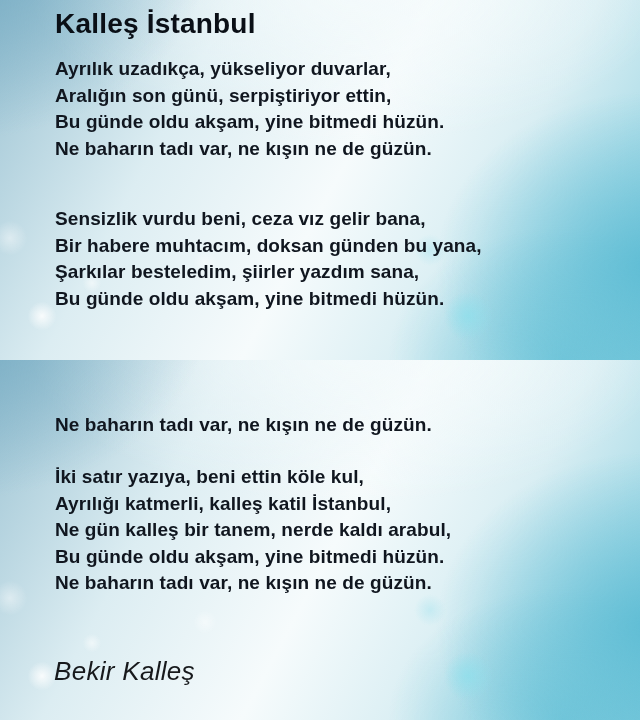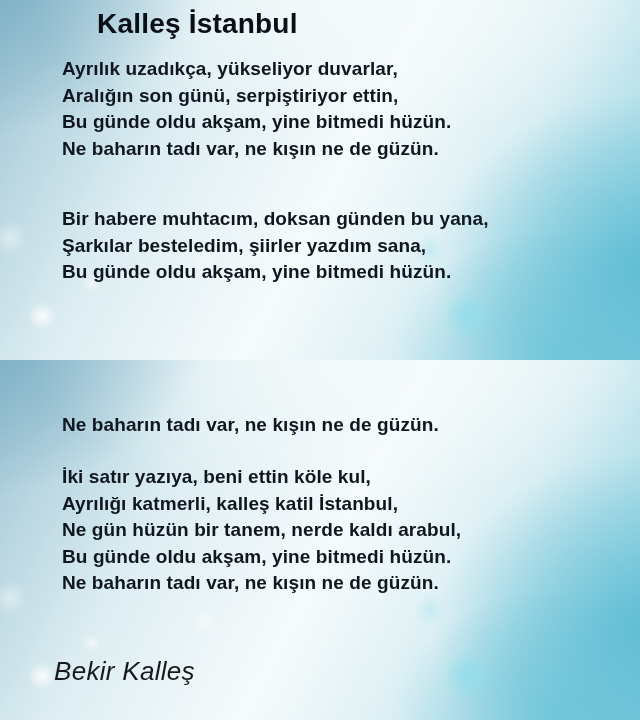--- a/index.html
+++ b/index.html
@@ -19,24 +19,24 @@
       radial-gradient(ellipse 310px 250px at 102% 74%, rgba(92,188,212,.95), rgba(92,188,212,0) 70%),
       radial-gradient(ellipse 250px 190px at 88% 100%, rgba(110,197,217,.8), rgba(110,197,217,0) 70%),
       radial-gradient(ellipse 380px 270px at -8% -12%, rgba(115,170,194,.95), rgba(115,170,194,0) 68%),
       radial-gradient(ellipse 430px 210px at 55% -4%, rgba(245,251,252,.9), rgba(245,251,252,0) 75%),
       linear-gradient(118deg, #9cc3d3 0%, #dcedf2 28%, #f6fbfc 52%, #d9eef3 72%, #8bd0e0 100%);
     background-size:640px 360px;
     background-repeat:repeat-y;
   }
   .title{
     position:absolute;left:55px;top:8px;
-    font-size:28px;font-weight:700;color:#0a0f16;letter-spacing:.2px;margin-left:42px;
+    font-size:28px;font-weight:700;color:#0a0f16;letter-spacing:.2px;
   }
   .stanza{
-    position:absolute;left:62px;
+    position:absolute;left:55px;
     font-size:19px;font-weight:700;line-height:26.5px;color:#10161f;
     letter-spacing:.1px;white-space:nowrap;
   }
   .s1{top:56px}
   .s2{top:206px}
   .s3{top:412px}
   .s4{top:464px}
   .author{
     position:absolute;left:54px;top:656px;
     font-size:26px;font-style:italic;font-weight:400;color:#17191c;letter-spacing:.3px;
@@ -50,32 +50,33 @@
   <div class="title">Kalleş İstanbul</div>
 
   <div class="stanza s1">
     <div>Ayrılık uzadıkça, yükseliyor duvarlar,</div>
     <div>Aralığın son günü, serpiştiriyor ettin,</div>
     <div>Bu günde oldu akşam, yine bitmedi hüzün.</div>
     <div>Ne baharın tadı var, ne kışın ne de güzün.</div>
   </div>
 
   <div class="stanza s2">
+    <div>Sensizlik vurdu beni, ceza vız gelir bana,</div>
     <div>Bir habere muhtacım, doksan günden bu yana,</div>
     <div>Şarkılar besteledim, şiirler yazdım sana,</div>
     <div>Bu günde oldu akşam, yine bitmedi hüzün.</div>
   </div>
 
   <div class="stanza s3">
     <div>Ne baharın tadı var, ne kışın ne de güzün.</div>
   </div>
 
   <div class="stanza s4">
     <div>İki satır yazıya, beni ettin köle kul,</div>
     <div>Ayrılığı katmerli, kalleş katil İstanbul,</div>
-    <div>Ne gün hüzün bir tanem, nerde kaldı arabul,</div>
+    <div>Ne gün kalleş bir tanem, nerde kaldı arabul,</div>
     <div>Bu günde oldu akşam, yine bitmedi hüzün.</div>
     <div>Ne baharın tadı var, ne kışın ne de güzün.</div>
   </div>
 
   <div class="author">Bekir Kalleş</div>
 
 </div>
 
 </body></html>

